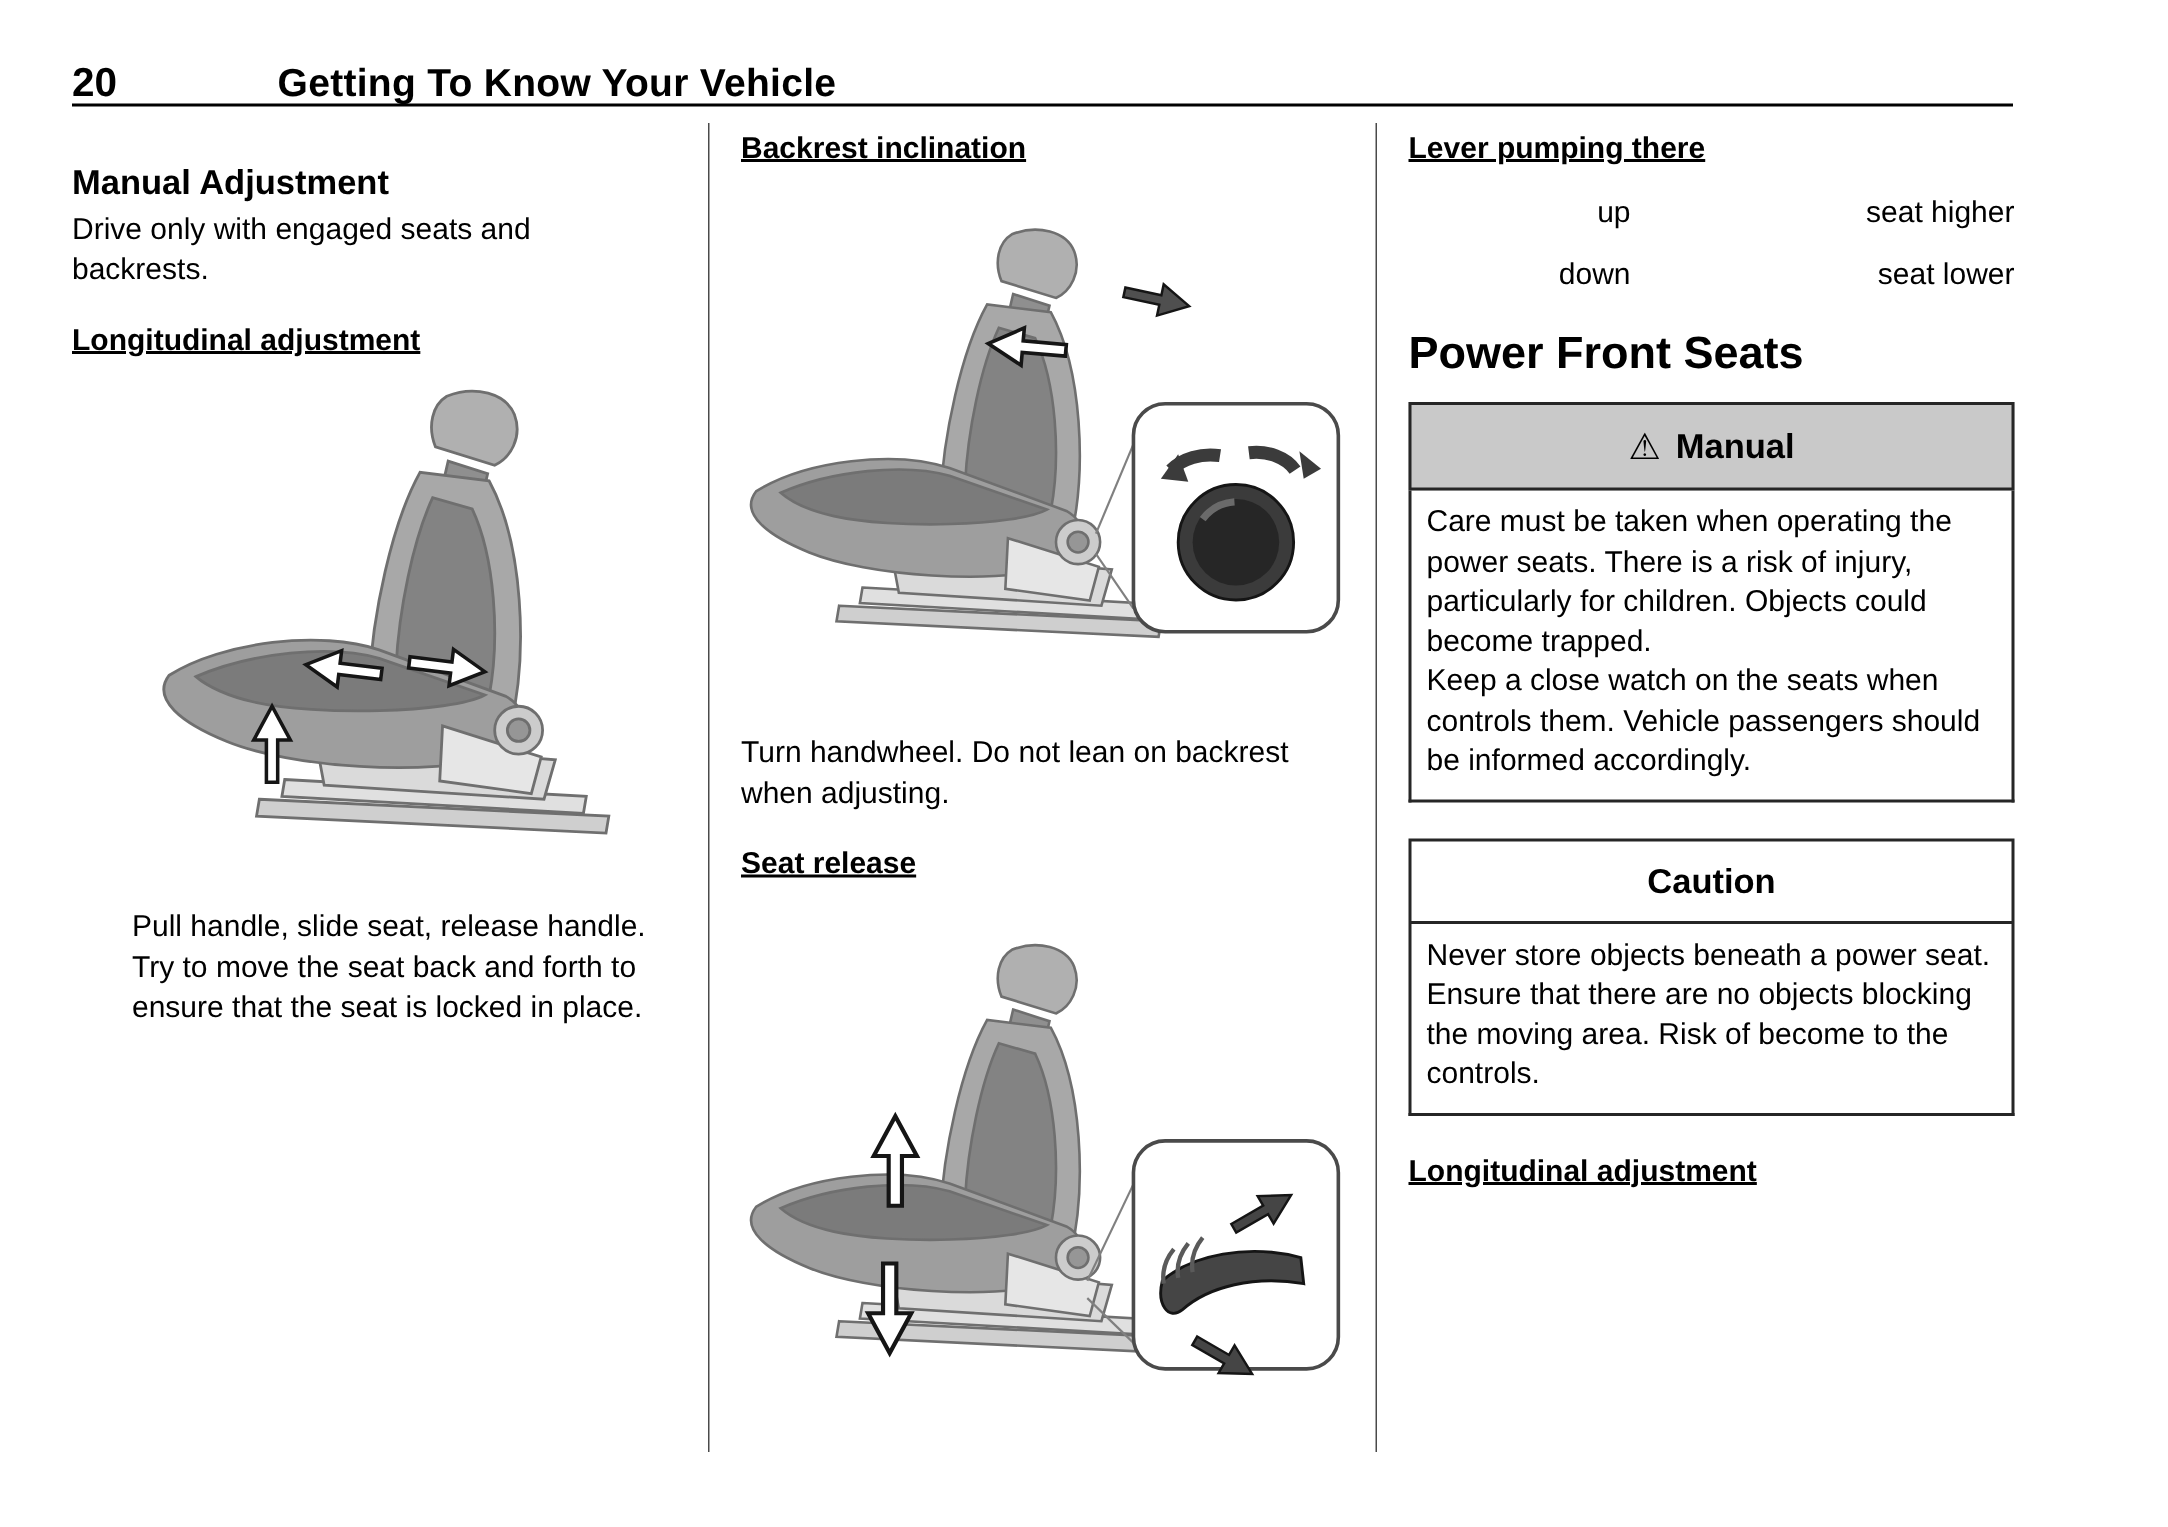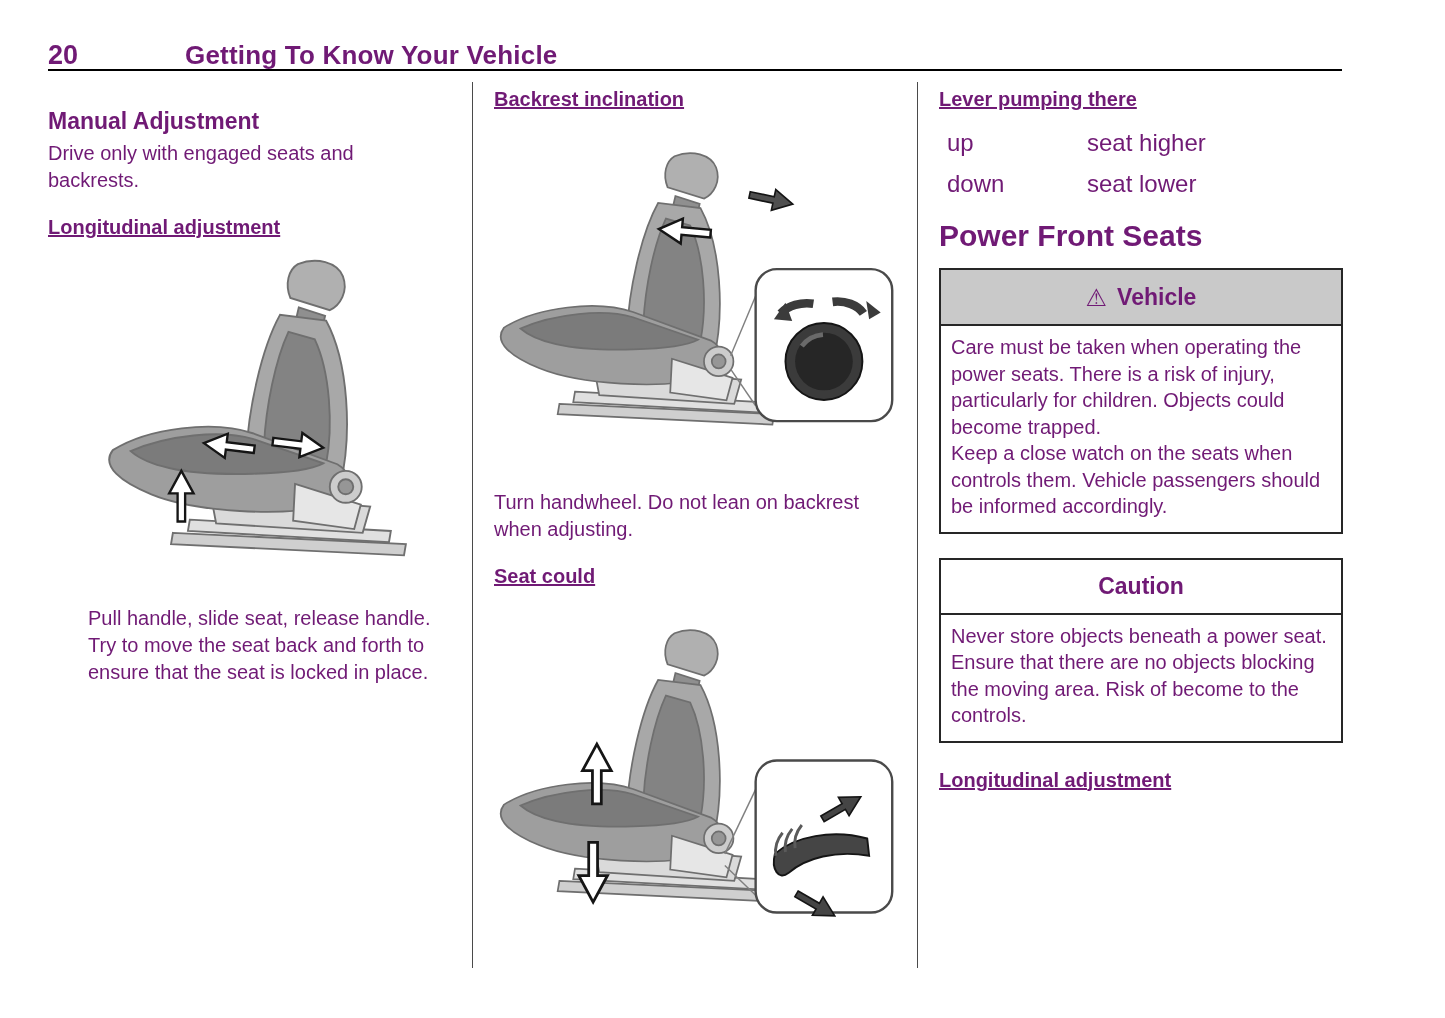--- a/index.html
+++ b/index.html
@@ -1,18 +1,18 @@
 <!DOCTYPE html>
 <html><head>
 <meta charset="utf-8">
 <style>
   * { margin:0; padding:0; box-sizing:border-box; }
   html,body { background:#ffffff; }
   .page {
-    position:relative; width:1445px; height:1018px; background:#fff; color:#701a75;
+    position:relative; width:1445px; height:1018px; background:#fff; color:#000000;
     font-family:"Liberation Sans","DejaVu Sans",sans-serif; overflow:hidden;
   }
   .page-num { position:absolute; left:48px; top:40px; font-size:27px; font-weight:bold; }
   .chapter-title { position:absolute; left:185px; top:40px; font-size:26px; font-weight:bold; letter-spacing:.2px; }
   .header-rule { position:absolute; left:48px; top:69px; width:1294px; height:2px; background:#000; }
   .col-sep { position:absolute; top:82px; width:1px; height:886px; background:#4a4a4a; }
   .sep-1 { left:472px; } .sep-2 { left:917px; }
 
   .col { position:absolute; top:88px; }
   .col-1 { left:48px;  width:402px; }
@@ -26,21 +26,21 @@
   .mt8  { margin-top:5px; }
   .mt16 { margin-top:16px; }
   .mt22 { margin-top:22px; }
   .mt26 { margin-top:26px; }
   .mt44 { margin-top:44px;margin-left:40px; }
 
   .illu { display:block; margin-top:12px; }
 
   
   .kv-table { margin-top:18px; }
-  .kv-row { display:flex; align-items:baseline; font-size:24px; line-height:27px; margin-bottom:14px; }
+  .kv-row { display:flex; align-items:baseline; font-size:20px; line-height:27px; margin-bottom:14px;text-align:right; }
   .kv-key { width:148px; padding-left:8px; }
   .kv-val { flex:1; }
 
   
   .box-head {
     border:2px solid #262626; text-align:center; font-size:23px; font-weight:bold;
     padding:13px 4px;
   }
   .warn-head { margin-top:16px; background:#c9c9c9; }
   .caution-head { margin-top:24px; background:#ffffff; }
@@ -119,21 +119,21 @@
         <path d="M320,230 a30,30 0 0 1 22,-12" fill="none" stroke="#6a6a6a" stroke-width="5"></path>
       </g>
       <g>
         <use href="#arrow-shape" fill="#ffffff" stroke="#151515" stroke-width="2.5" transform="translate(224,126) rotate(185)"></use>
         <use href="#arrow-shape" fill="#4f4f4f" stroke="#151515" stroke-width="2" transform="translate(268,62) rotate(12) scale(0.85)"></use>
       </g>
     </svg>
 
     <p class="body-text mt16">Turn handwheel. Do not lean on backrest when adjusting.</p>
 
-    <h4 class="h-sm mt22">Seat could</h4>
+    <h4 class="h-sm mt22">Seat release</h4>
 
     <svg class="illu" width="404" height="350" viewBox="0 0 420 360">
       <use href="#seat-base" transform="translate(-40,20) scale(0.9)"></use>
       <g stroke="#808080" stroke-width="1.5">
         <line x1="240" y1="262" x2="272" y2="195"></line>
         <line x1="240" y1="274" x2="272" y2="305"></line>
       </g>
       <g>
         <rect x="272" y="165" width="142" height="158" rx="22" fill="#ffffff" stroke="#4a4a4a" stroke-width="2.5"></rect>
         <path d="M292,262 C312,244 352,236 388,246 L390,264 C356,258 324,266 306,282 C296,290 288,278 292,262 Z" fill="#454545" stroke="#151515" stroke-width="2"></path>
@@ -160,21 +160,21 @@
       </div>
       <div class="kv-row">
         <span class="kv-key">down</span>
         <span class="kv-val">seat lower</span>
       </div>
     </div>
 
     <h2 class="h-xl mt22">Power Front Seats</h2>
 
     <div class="box-head warn-head">
-      <span class="warn-icon">⚠</span><span>Vehicle</span>
+      <span class="warn-icon">⚠</span><span>Manual</span>
     </div>
     <div class="box-body">Care must be taken when operating the power seats. There is a risk of injury, particularly for children. Objects could become trapped.
 Keep a close watch on the seats when controls them. Vehicle passengers should be informed accordingly.</div>
 
     <div class="box-head caution-head">
       <span>Caution</span>
     </div>
     <div class="box-body">Never store objects beneath a power seat. Ensure that there are no objects blocking the moving area. Risk of become to the controls.</div>
 
     <h4 class="h-sm mt26">Longitudinal adjustment</h4>

